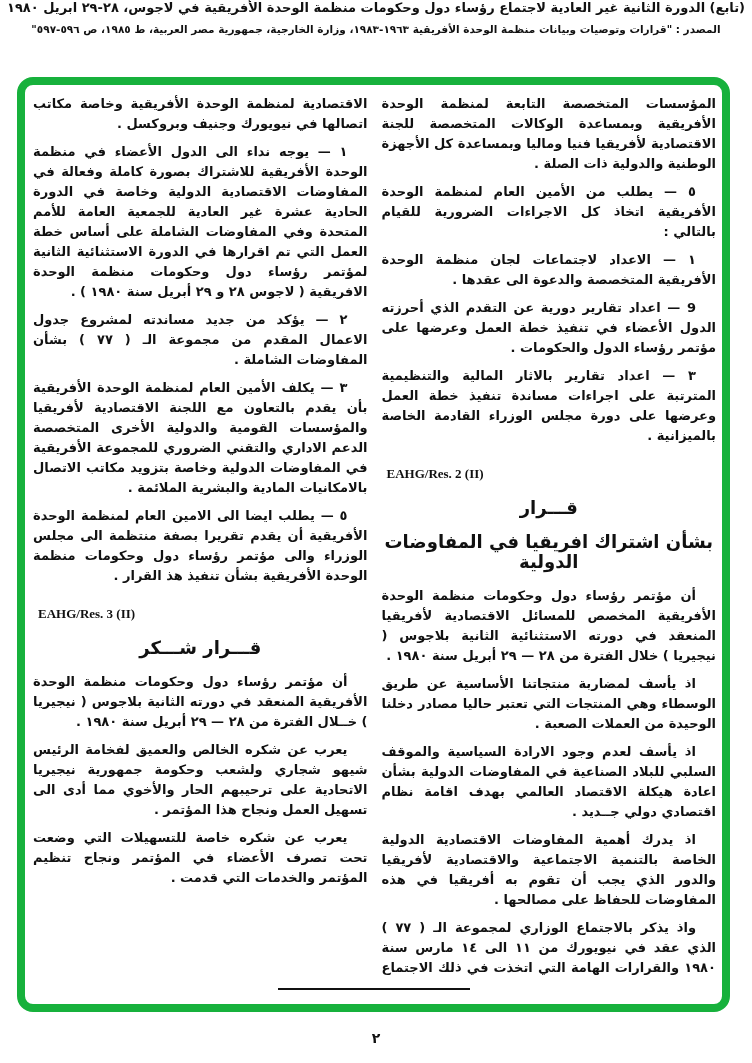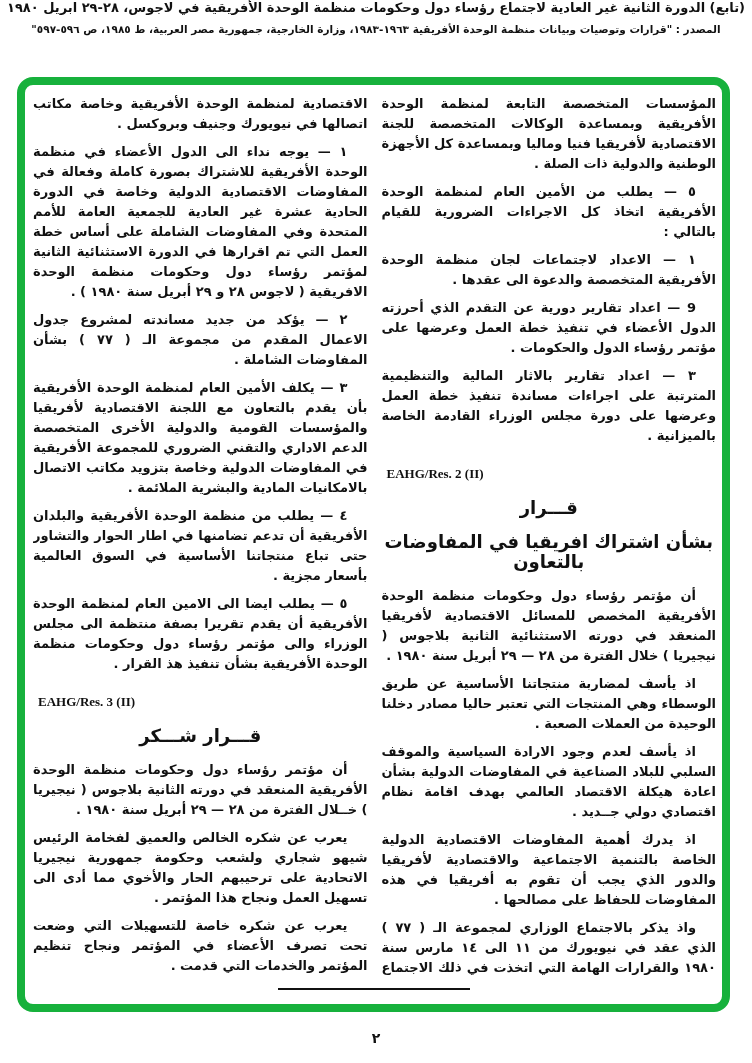--- a/index.html
+++ b/index.html
@@ -96,33 +96,32 @@
 <div class="frame" style="border-color: rgb(23, 177, 60);">
   <div class="cols">
     <div class="col">
         <div class="blk para-flush">المؤسسات المتخصصة التابعة لمنظمة الوحدة الأفريقية وبمساعدة الوكالات المتخصصة للجنة الاقتصادية لأفريقيا فنيا وماليا وبمساعدة كل الأجهزة الوطنية والدولية ذات الصلة .</div>
         <div class="blk para">٥ — يطلب من الأمين العام لمنظمة الوحدة الأفريقية اتخاذ كل الاجراءات الضرورية للقيام بالتالي :</div>
         <div class="blk para">١ — الاعداد لاجتماعات لجان منظمة الوحدة الأفريقية المتخصصة والدعوة الى عقدها .</div>
         <div class="blk para">9 — اعداد تقارير دورية عن التقدم الذي أحرزته الدول الأعضاء في تنفيذ خطة العمل وعرضها على مؤتمر رؤساء الدول والحكومات .</div>
         <div class="blk para">٣ — اعداد تقارير بالاثار المالية والتنظيمية المترتبة على اجراءات مساندة تنفيذ خطة العمل وعرضها على دورة مجلس الوزراء القادمة الخاصة بالميزانية .</div>
         <div class="blk ref">EAHG/Res. 2 (II)</div>
         <div class="blk heading">قـــرار</div>
-        <div class="blk heading">بشأن اشتراك افريقيا في المفاوضات بالتعاون</div>
+        <div class="blk heading">بشأن اشتراك افريقيا في المفاوضات الدولية</div>
         <div class="blk para">أن مؤتمر رؤساء دول وحكومات منظمة الوحدة الأفريقية المخصص للمسائل الاقتصادية لأفريقيا المنعقد في دورته الاستثنائية الثانية بلاجوس ( نيجيريا ) خلال الفترة من ٢٨ — ٢٩ أبريل سنة ١٩٨٠ .</div>
         <div class="blk para">اذ يأسف لمضاربة منتجاتنا الأساسية عن طريق الوسطاء وهي المنتجات التي تعتبر حاليا مصادر دخلنا الوحيدة من العملات الصعبة .</div>
         <div class="blk para">اذ يأسف لعدم وجود الارادة السياسية والموقف السلبي للبلاد الصناعية في المفاوضات الدولية بشأن اعادة هيكلة الاقتصاد العالمي بهدف اقامة نظام اقتصادي دولي جــديد .</div>
         <div class="blk para">اذ يدرك أهمية المفاوضات الاقتصادية الدولية الخاصة بالتنمية الاجتماعية والاقتصادية لأفريقيا والدور الذي يجب أن تقوم به أفريقيا في هذه المفاوضات للحفاظ على مصالحها .</div>
         <div class="blk para">واذ يذكر بالاجتماع الوزاري لمجموعة الـ ( ٧٧ ) الذي عقد في نيويورك من ١١ الى ١٤ مارس سنة ١٩٨٠ والقرارات الهامة التي اتخذت في ذلك الاجتماع .</div>
       </div>
     <div class="col">
         <div class="blk para-flush">الاقتصادية لمنظمة الوحدة الأفريقية وخاصة مكاتب اتصالها في نيويورك وجنيف وبروكسل .</div>
         <div class="blk para">١ — يوجه نداء الى الدول الأعضاء في منظمة الوحدة الأفريقية للاشتراك بصورة كاملة وفعالة في المفاوضات الاقتصادية الدولية وخاصة في الدورة الحادية عشرة غير العادية للجمعية العامة للأمم المتحدة وفي المفاوضات الشاملة على أساس خطة العمل التي تم اقرارها في الدورة الاستثنائية الثانية لمؤتمر رؤساء دول وحكومات منظمة الوحدة الافريقية ( لاجوس ٢٨ و ٢٩ أبريل سنة ١٩٨٠ ) .</div>
         <div class="blk para">٢ — يؤكد من جديد مساندته لمشروع جدول الاعمال المقدم من مجموعة الـ ( ٧٧ ) بشأن المفاوضات الشاملة .</div>
         <div class="blk para">٣ — يكلف الأمين العام لمنظمة الوحدة الأفريقية بأن يقدم بالتعاون مع اللجنة الاقتصادية لأفريقيا والمؤسسات القومية والدولية الأخرى المتخصصة الدعم الاداري والتقني الضروري للمجموعة الأفريقية في المفاوضات الدولية وخاصة بتزويد مكاتب الاتصال بالامكانيات المادية والبشرية الملائمة .</div>
-        <div class="blk para">٤ — يطلب من منظمة الوحدة الأفريقية والبلدان الأفريقية أن تدعم تضامنها في اطار الحوار والتشاور حتى تباع منتجاتنا الأساسية في السوق العالمية بأسعار مجزية .</div>
         <div class="blk para">٥ — يطلب ايضا الى الامين العام لمنظمة الوحدة الأفريقية أن يقدم تقريرا بصفة منتظمة الى مجلس الوزراء والى مؤتمر رؤساء دول وحكومات منظمة الوحدة الأفريقية بشأن تنفيذ هذ القرار .</div>
         <div class="blk ref">EAHG/Res. 3 (II)</div>
         <div class="blk heading">قـــرار شـــكر</div>
         <div class="blk para">أن مؤتمر رؤساء دول وحكومات منظمة الوحدة الأفريقية المنعقد في دورته الثانية بلاجوس ( نيجيريا ) خــلال الفترة من ٢٨ — ٢٩ أبريل سنة ١٩٨٠ .</div>
         <div class="blk para">يعرب عن شكره الخالص والعميق لفخامة الرئيس شيهو شجاري ولشعب وحكومة جمهورية نيجيريا الاتحادية على ترحيبهم الحار والأخوي مما أدى الى تسهيل العمل ونجاح هذا المؤتمر .</div>
         <div class="blk para">يعرب عن شكره خاصة للتسهيلات التي وضعت تحت تصرف الأعضاء في المؤتمر ونجاح تنظيم المؤتمر والخدمات التي قدمت .</div>
       </div>
   </div>
   <div class="end-divider"></div>
 </div>

